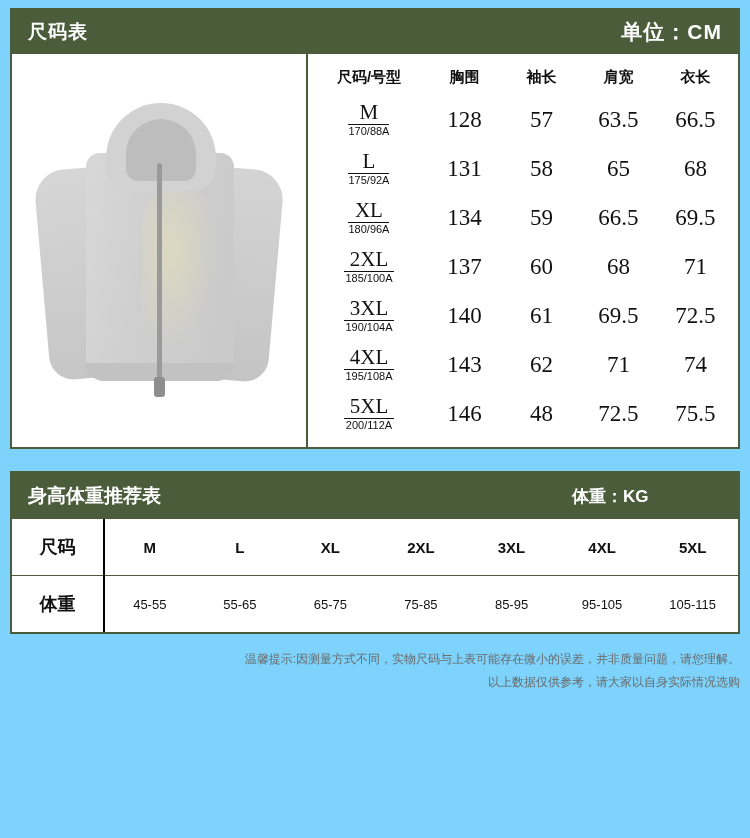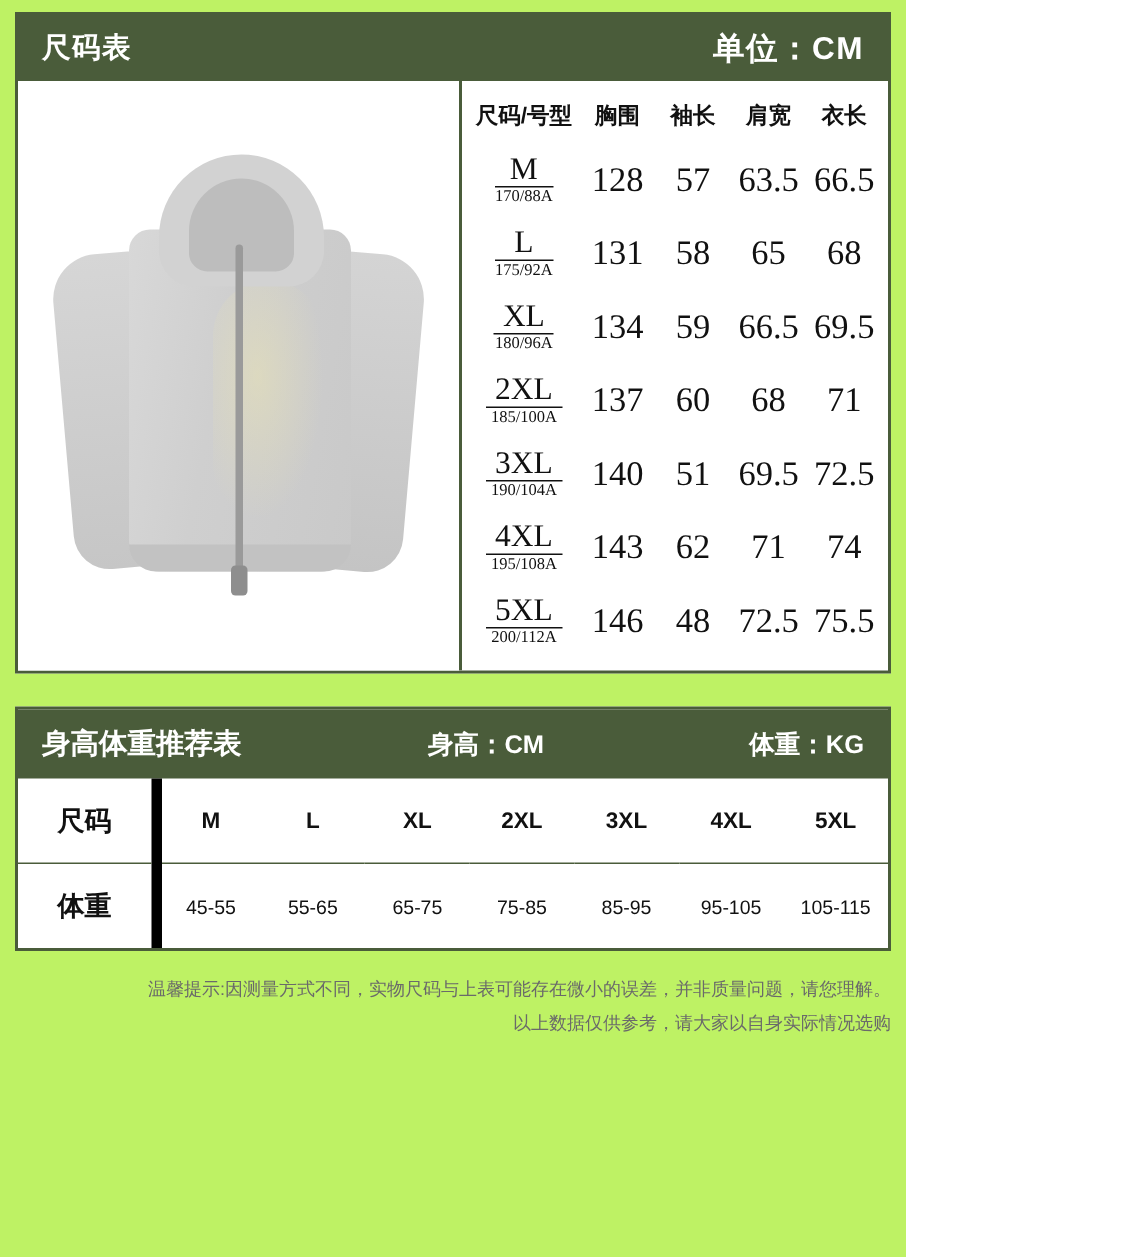--- a/index.html
+++ b/index.html
@@ -9,23 +9,23 @@
   }
   body {
     width: 750px;
     height: 838px;
     font-family: "Liberation Sans", "DejaVu Sans", sans-serif;
     color: #111;
     position: relative;
     overflow: hidden;
   }
   .page {
-    width: 604px;
+    width: 750px;
     height: 838px;
-    background: #bef264;
+    background: #7dd3fc;
     box-sizing: border-box;
     padding: 8px 10px 0 10px;
   }
 
   
   .panel {
     border: 2px solid #4a5c3a;
     box-sizing: border-box;
     background: #fff;
   }
@@ -196,21 +196,21 @@
     font-size: 21px;
     font-weight: normal;
     border-bottom: 1px solid #111;
     padding: 0 6px 1px 6px;
     font-family: "Liberation Serif", "DejaVu Serif", serif;
   }
   .size-stack .ht {
     display: block;
     font-size: 11px;
     padding-top: 1px;
-    font-family: Liberation Serif, serif;
+    font-family: Liberation Sans, sans-serif;
   }
   col.c-size { width: 27%; }
 
   
   .spacer { height: 22px; }
 
   .panel2-header {
     background: #4a5c3a;
     color: #fff;
     height: 46px;
@@ -228,39 +228,39 @@
   .panel2-header .m1 {
     font-size: 17px;
     font-weight: bold;
     width: 180px;
     text-align: center;
   }
   .panel2-header .m2 {
     font-size: 17px;
     font-weight: bold;
     width: 150px;
-    text-align: right;
+    text-align: left;
   }
   table.hw {
     width: 100%;
     border-collapse: collapse;
     table-layout: fixed;
   }
   table.hw tr { border-top: 1px solid #4a5c3a; }
   table.hw tr:first-child { border-top: none; }
   table.hw th, table.hw td {
     text-align: center;
     padding: 16px 0;
   }
   table.hw .rowhead {
     font-size: 18px;
     font-weight: bold;
     width: 92px;
     text-align: center;
-    border-right: 7px solid #000000;
+    border-right: 2px solid #000000;
   }
   table.hw .sizecell {
     font-size: 15px;
     font-weight: bold;
   }
   table.hw td.val {
     font-size: 13px;
   }
 
   
@@ -368,21 +368,21 @@
               <td>71</td>
             </tr>
             <tr>
               <td class="size-col">
                 <span class="size-stack">
                   <span class="sz">3XL</span>
                   <span class="ht">190/104A</span>
                 </span>
               </td>
               <td>140</td>
-              <td>51</td>
+              <td>61</td>
               <td>69.5</td>
               <td>72.5</td>
             </tr>
             <tr>
               <td class="size-col">
                 <span class="size-stack">
                   <span class="sz">4XL</span>
                   <span class="ht">195/108A</span>
                 </span>
               </td>
@@ -409,21 +409,20 @@
 
     </div>
   </div>
 
   <div class="spacer"></div>
 
   <div class="panel">
 
     <div class="panel2-header">
       <span class="title">身高体重推荐表</span>
-      <span class="m1">身高：CM</span>
       <span class="m2">体重：KG</span>
     </div>
 
     <table class="hw">
       <colgroup>
           <col style="width:92px">
           <col>
           <col>
           <col>
           <col>

